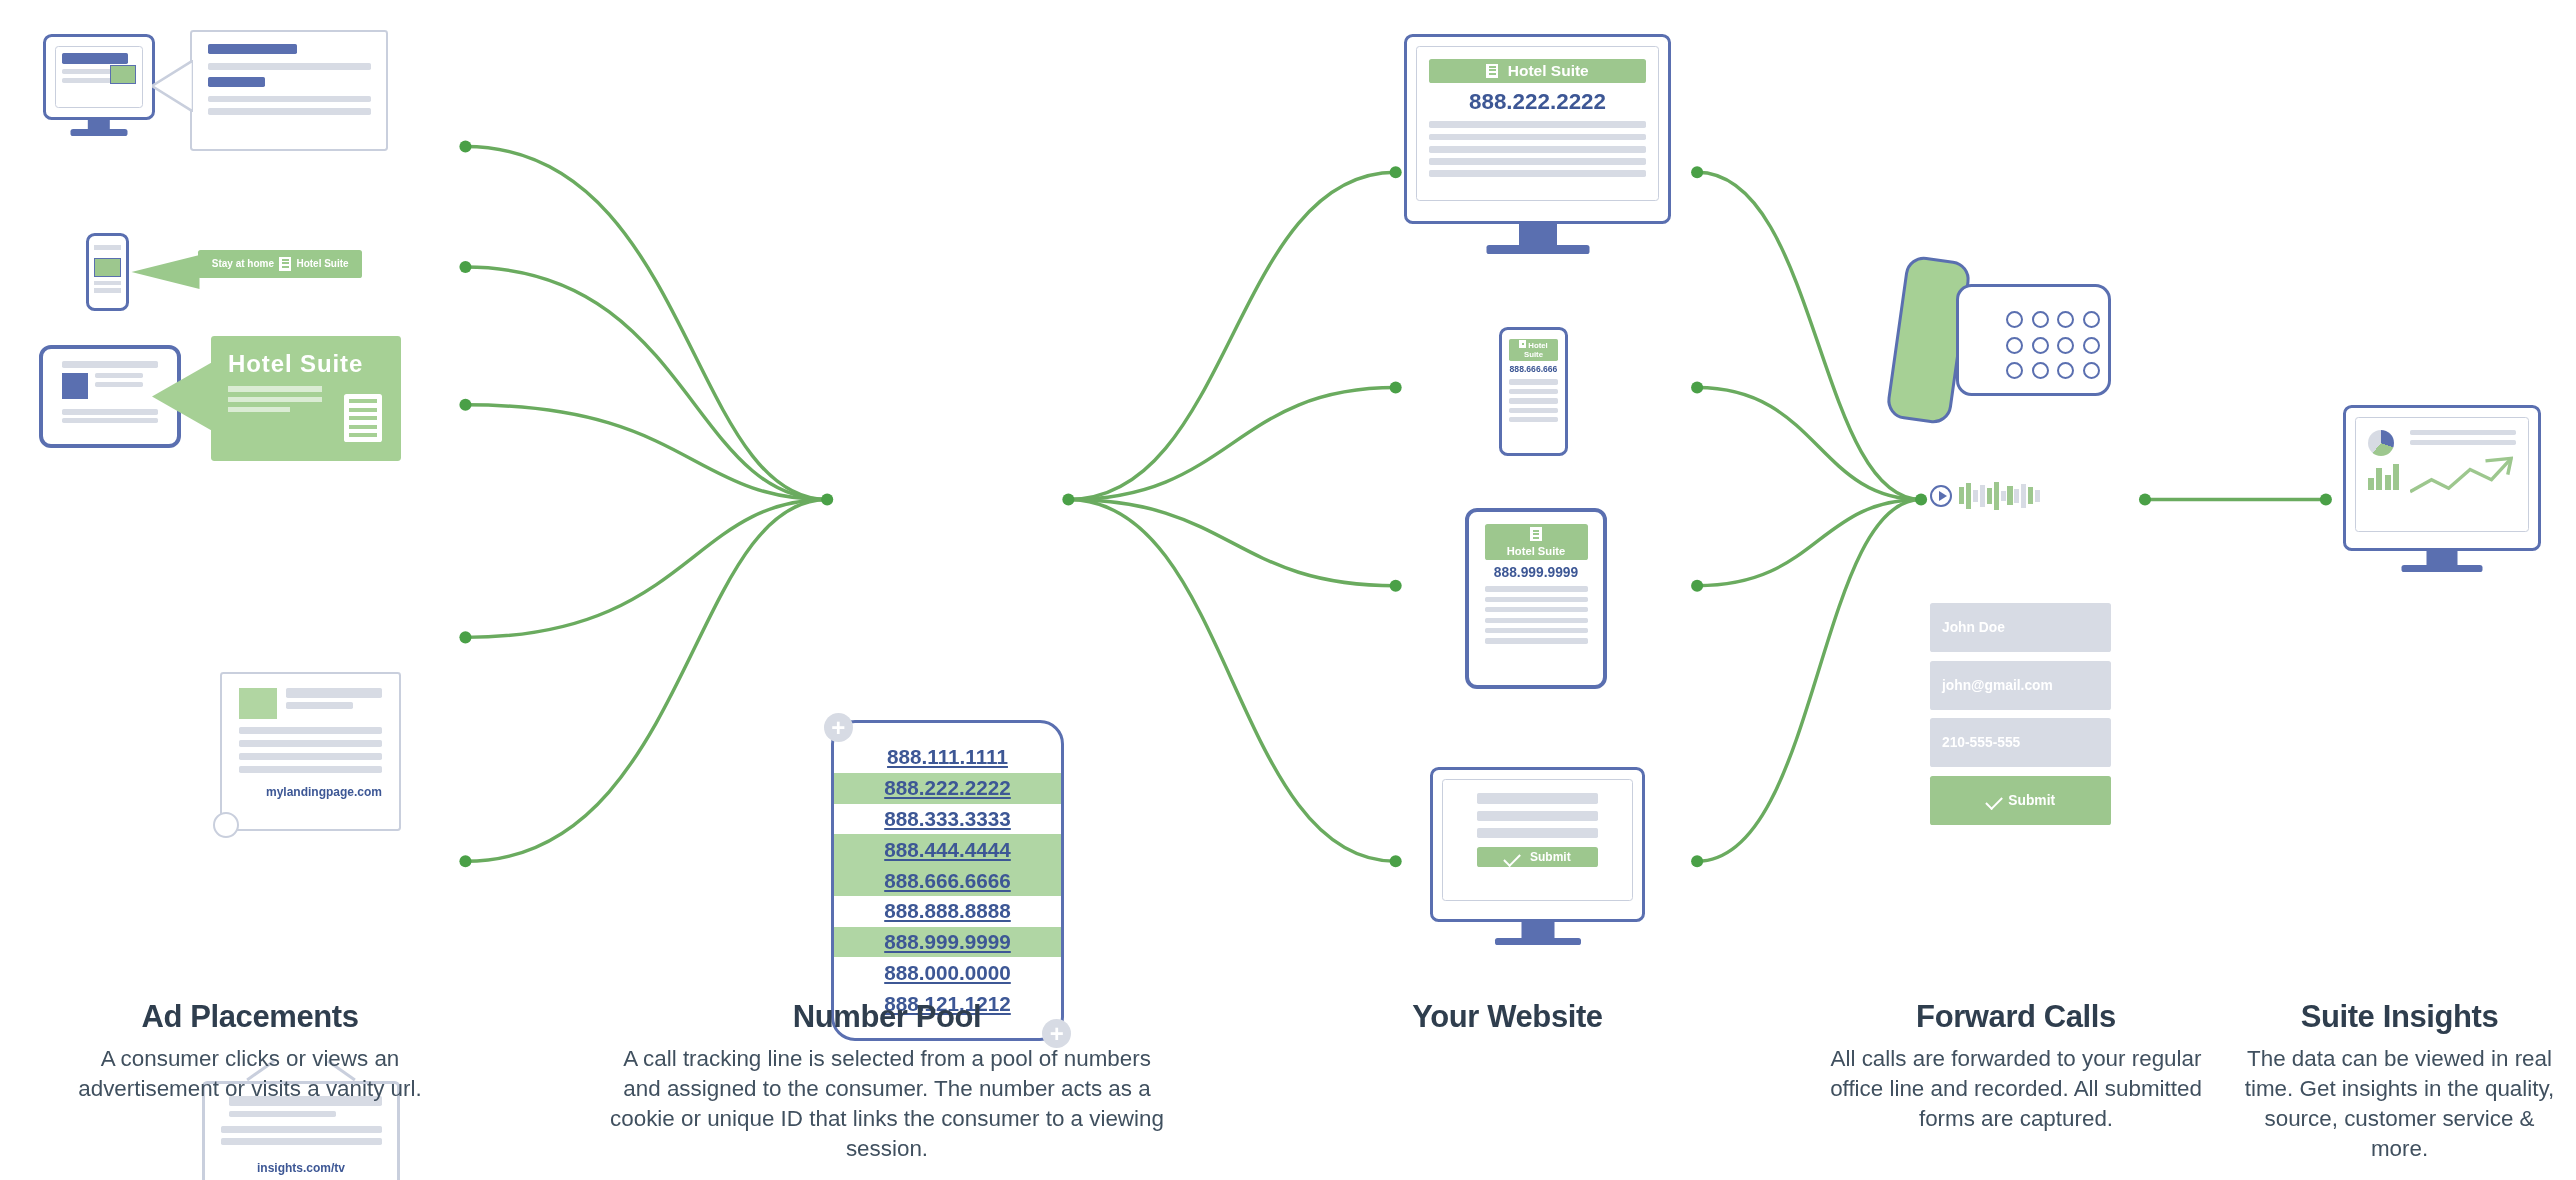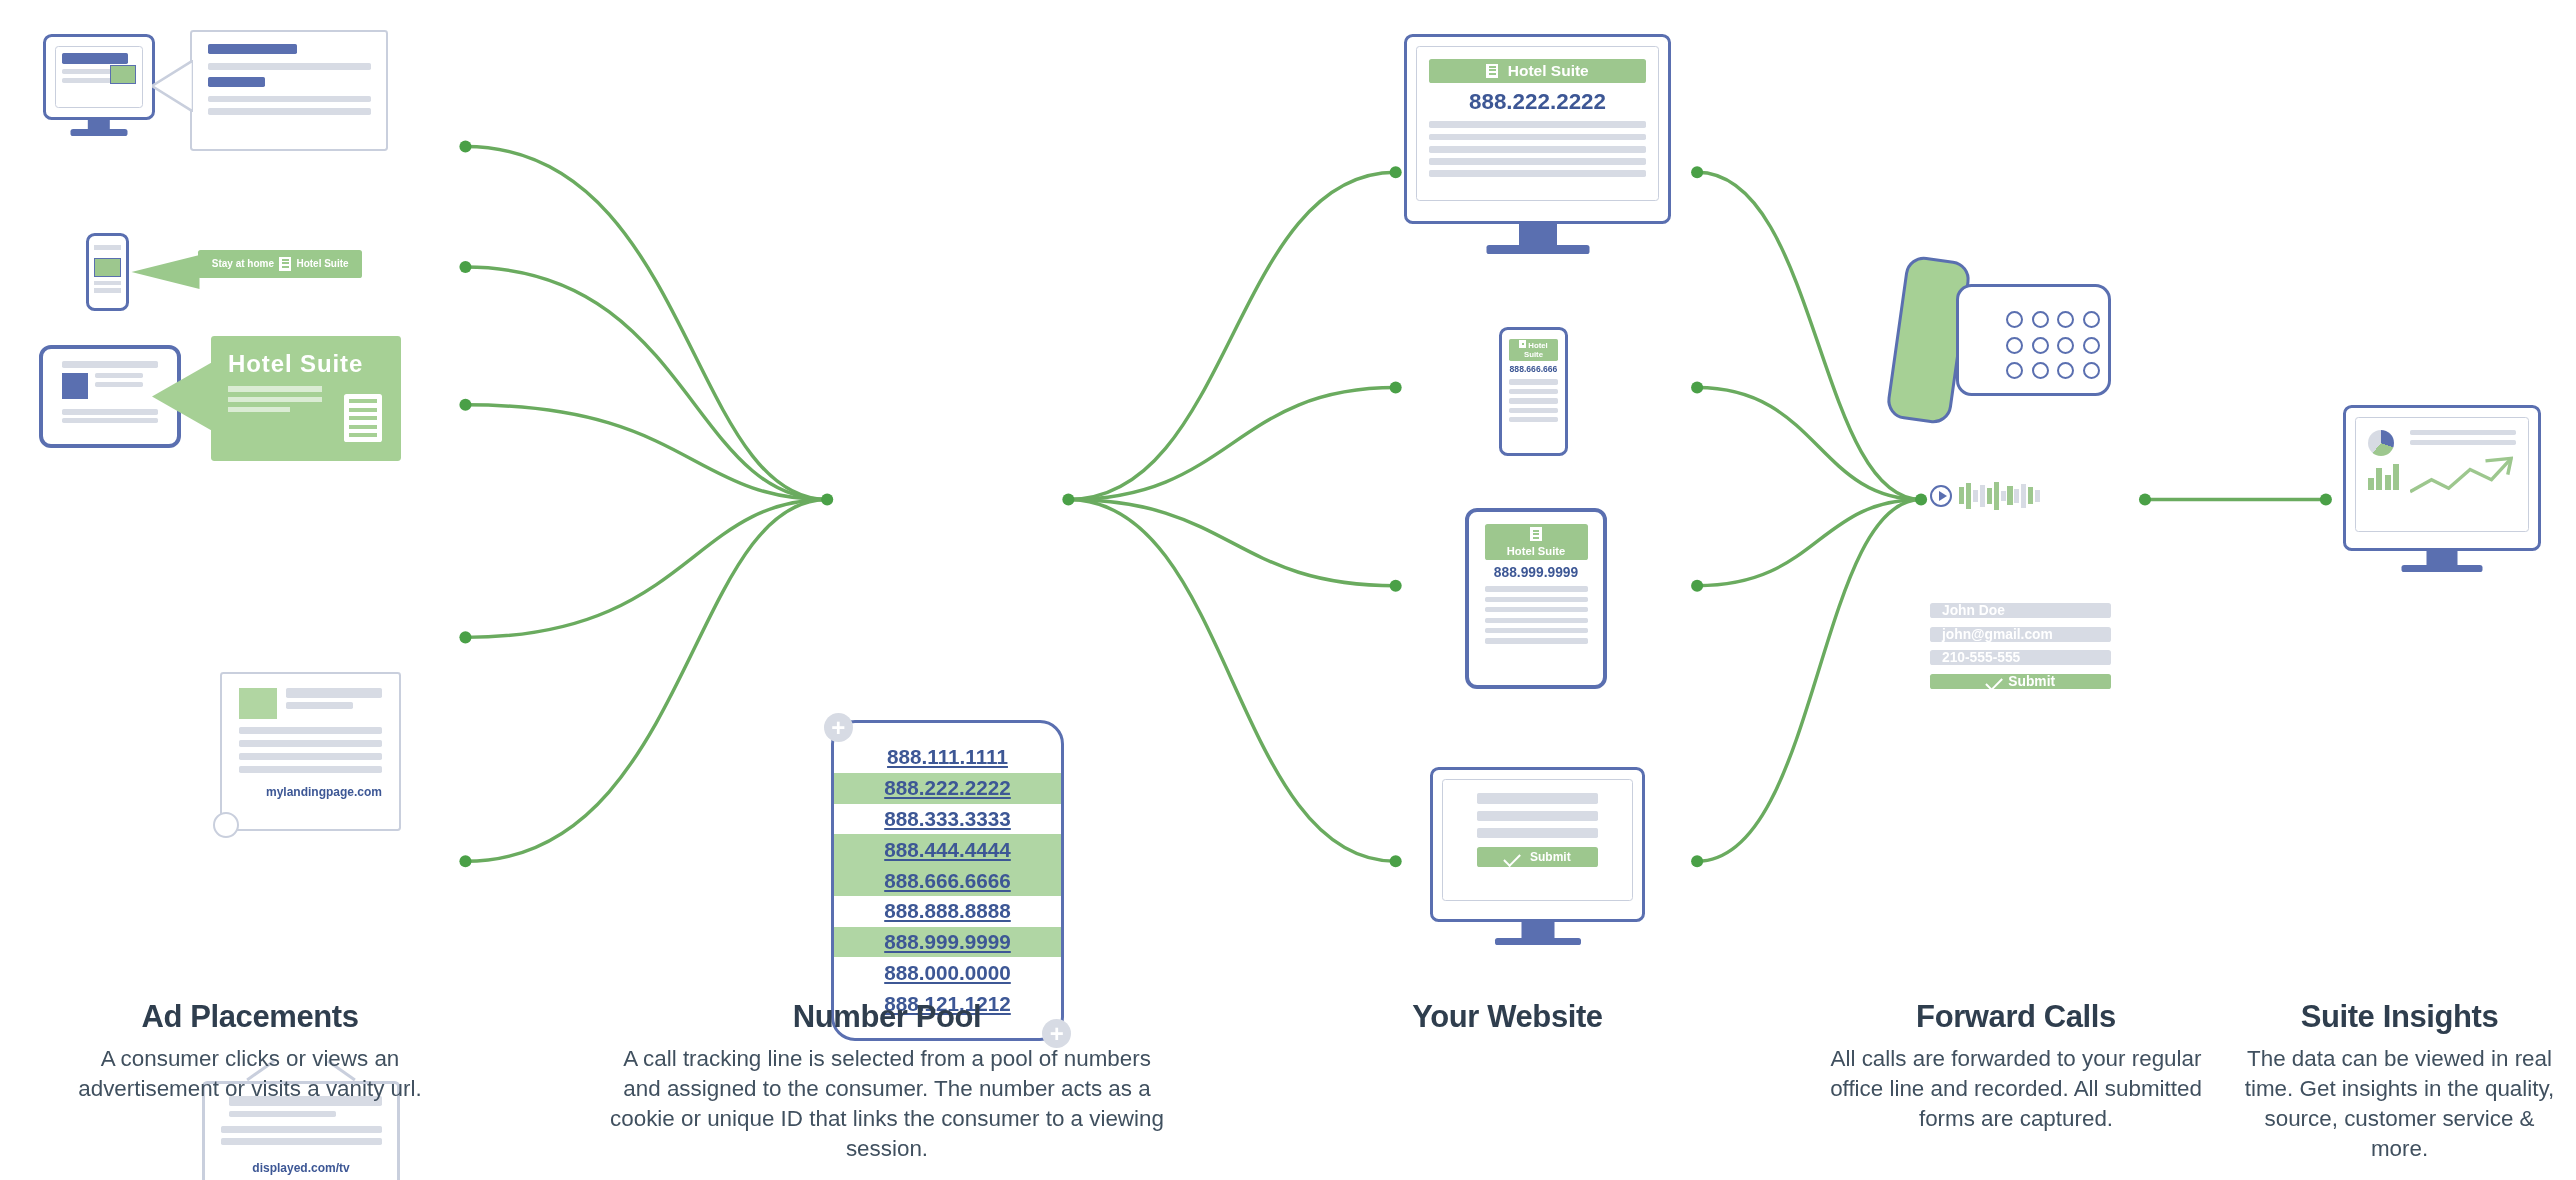--- a/index.html
+++ b/index.html
@@ -62,21 +62,21 @@
 .tvbox::after{right:39px;transform:rotate(35deg);}
 
 .deskphone-body{width:155px;height:112px;border:3.4px solid #5a6fb0;border-radius:15.5px;background:#fff;position:relative;}
 .deskphone-body .pad{position:absolute;left:47px;top:24px;display:grid;grid-template-columns:repeat(4,17px);gap:8.6px;}
 .deskphone-body .pad span{width:17px;height:17px;border-radius:50%;border:2.6px solid #5a6fb0;display:block;}
 .deskphone-hand{position:absolute;left:-60px;top:-26px;width:65px;height:164px;border:3.4px solid #5a6fb0;border-radius:19px;background:#a6d095;transform:rotate(8deg);}
 
 .playbtn{width:22.4px;height:22.4px;border:2.6px solid #5a6fb0;border-radius:50%;position:relative;display:inline-block;}
 .playbtn::after{content:"";position:absolute;left:6.9px;top:4.3px;border-left:8.6px solid #5a6fb0;border-top:5.2px solid transparent;border-bottom:5.2px solid transparent;}
 
-.formrow{background:#d7dbe4;color:#fff;font-size:13.8px;font-weight:600;padding:0 12px;border-radius:2.6px;}
+.formrow{background:#d7dbe4;color:#fff;font-size:13.8px;font-weight:600;padding:17px 12px;border-radius:2.6px;}
 .formrow.dark{background:#9dc78e;}
 
 .check{display:inline-block;width:15.5px;height:8.6px;border-left:2.6px solid #fff;border-bottom:2.6px solid #fff;transform:rotate(-45deg);margin-right:6.9px;vertical-align:middle;}
 
 .pie{width:26px;height:26px;border-radius:50%;background:conic-gradient(#5a6fb0 0 110deg,#9dc78e 110deg 220deg,#d7dbe4 220deg 360deg);}
 
 </style>
 </head>
 <body>
 
@@ -205,21 +205,21 @@
 <div class="node tvbox" style="left:202px;top:801px;width:198px;height:134px;padding:12px 15.5px;">
   <div style="display:flex;gap:8.6px;margin-bottom:8.6px;">
     <div class="green-block"></div>
     <div style="flex:1;">
       <div class="line-fill big" style="width:100%;margin-bottom:4.3px;"></div>
       <div class="line-fill" style="width:70%;"></div>
     </div>
   </div>
   <div class="line-fill" style="width:100%;margin-bottom:5.2px;"></div>
   <div class="line-fill" style="width:100%;margin-bottom:15.5px;"></div>
-  <div class="urltext" style="text-align:center;">displayed.com/tv</div>
+  <div class="urltext" style="text-align:center;">insights.com/tv</div>
 </div>
 
 <div class="node num-pool" style="left:831px;top:306px;">
   <div class="plus tl">+</div>
   <div class="row">888.111.1111</div>
   <div class="row hl">888.222.2222</div>
   <div class="row">888.333.3333</div>
   <div class="row hl">888.444.4444</div>
   <div class="row hl">888.666.6666</div>
   <div class="row">888.888.8888</div>

